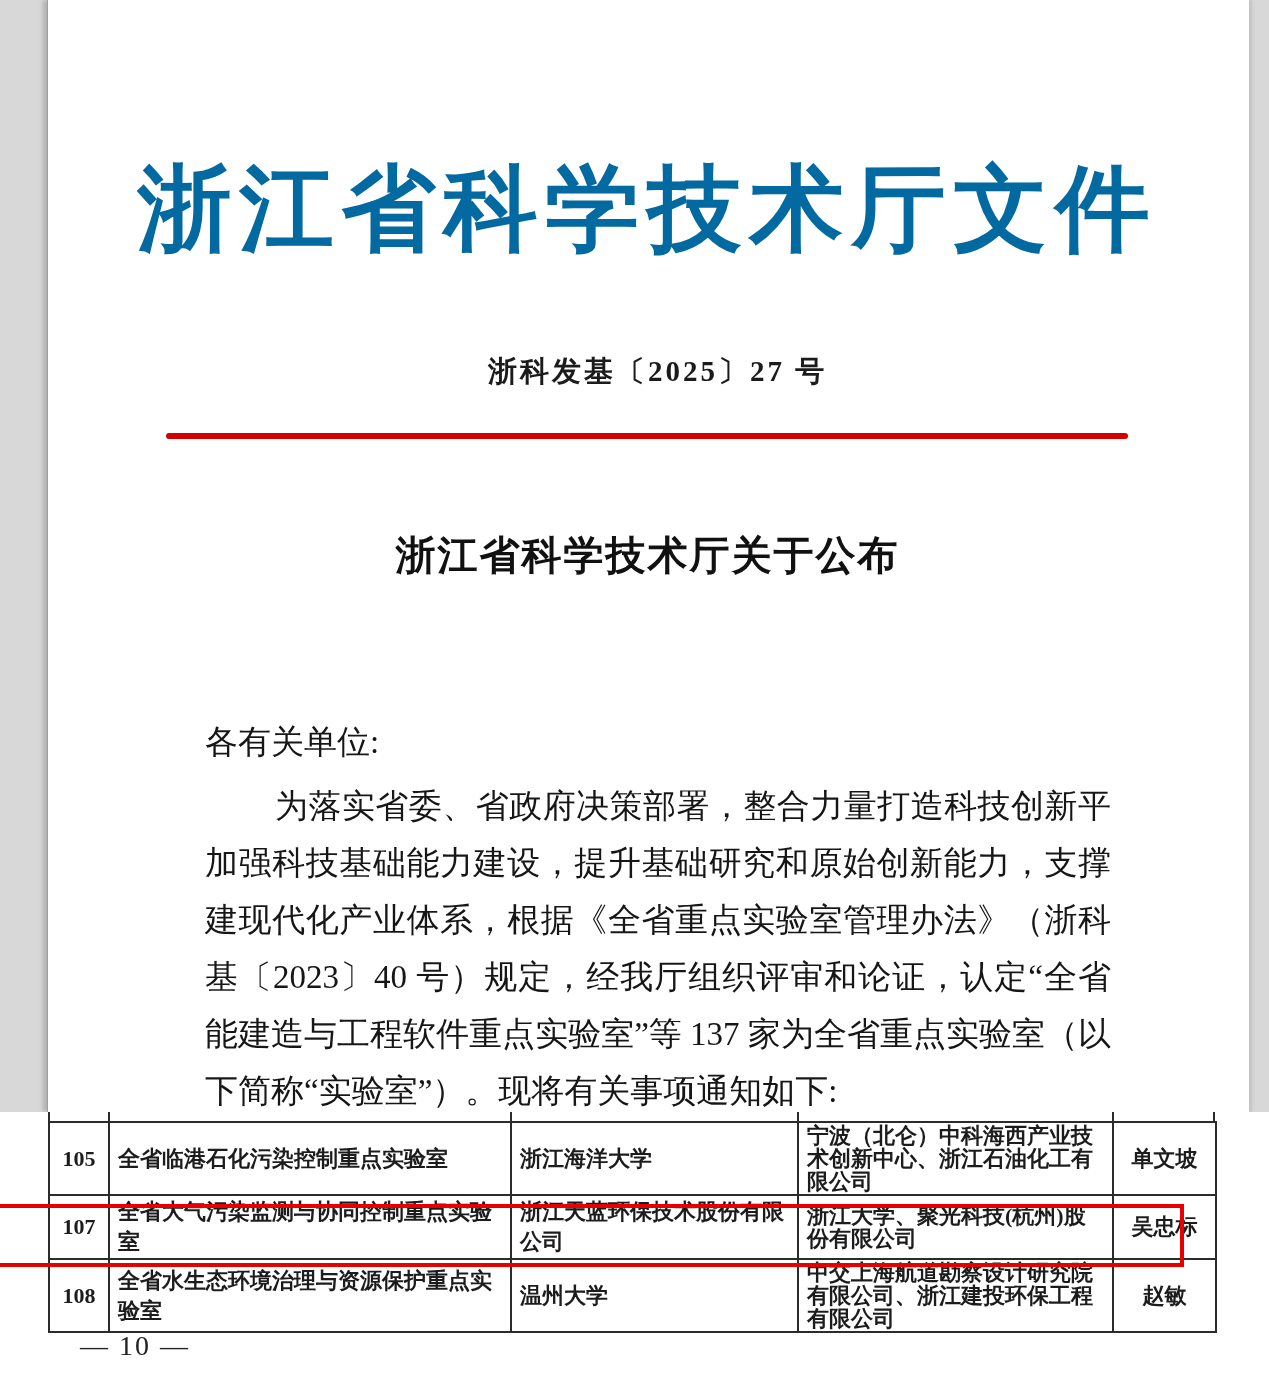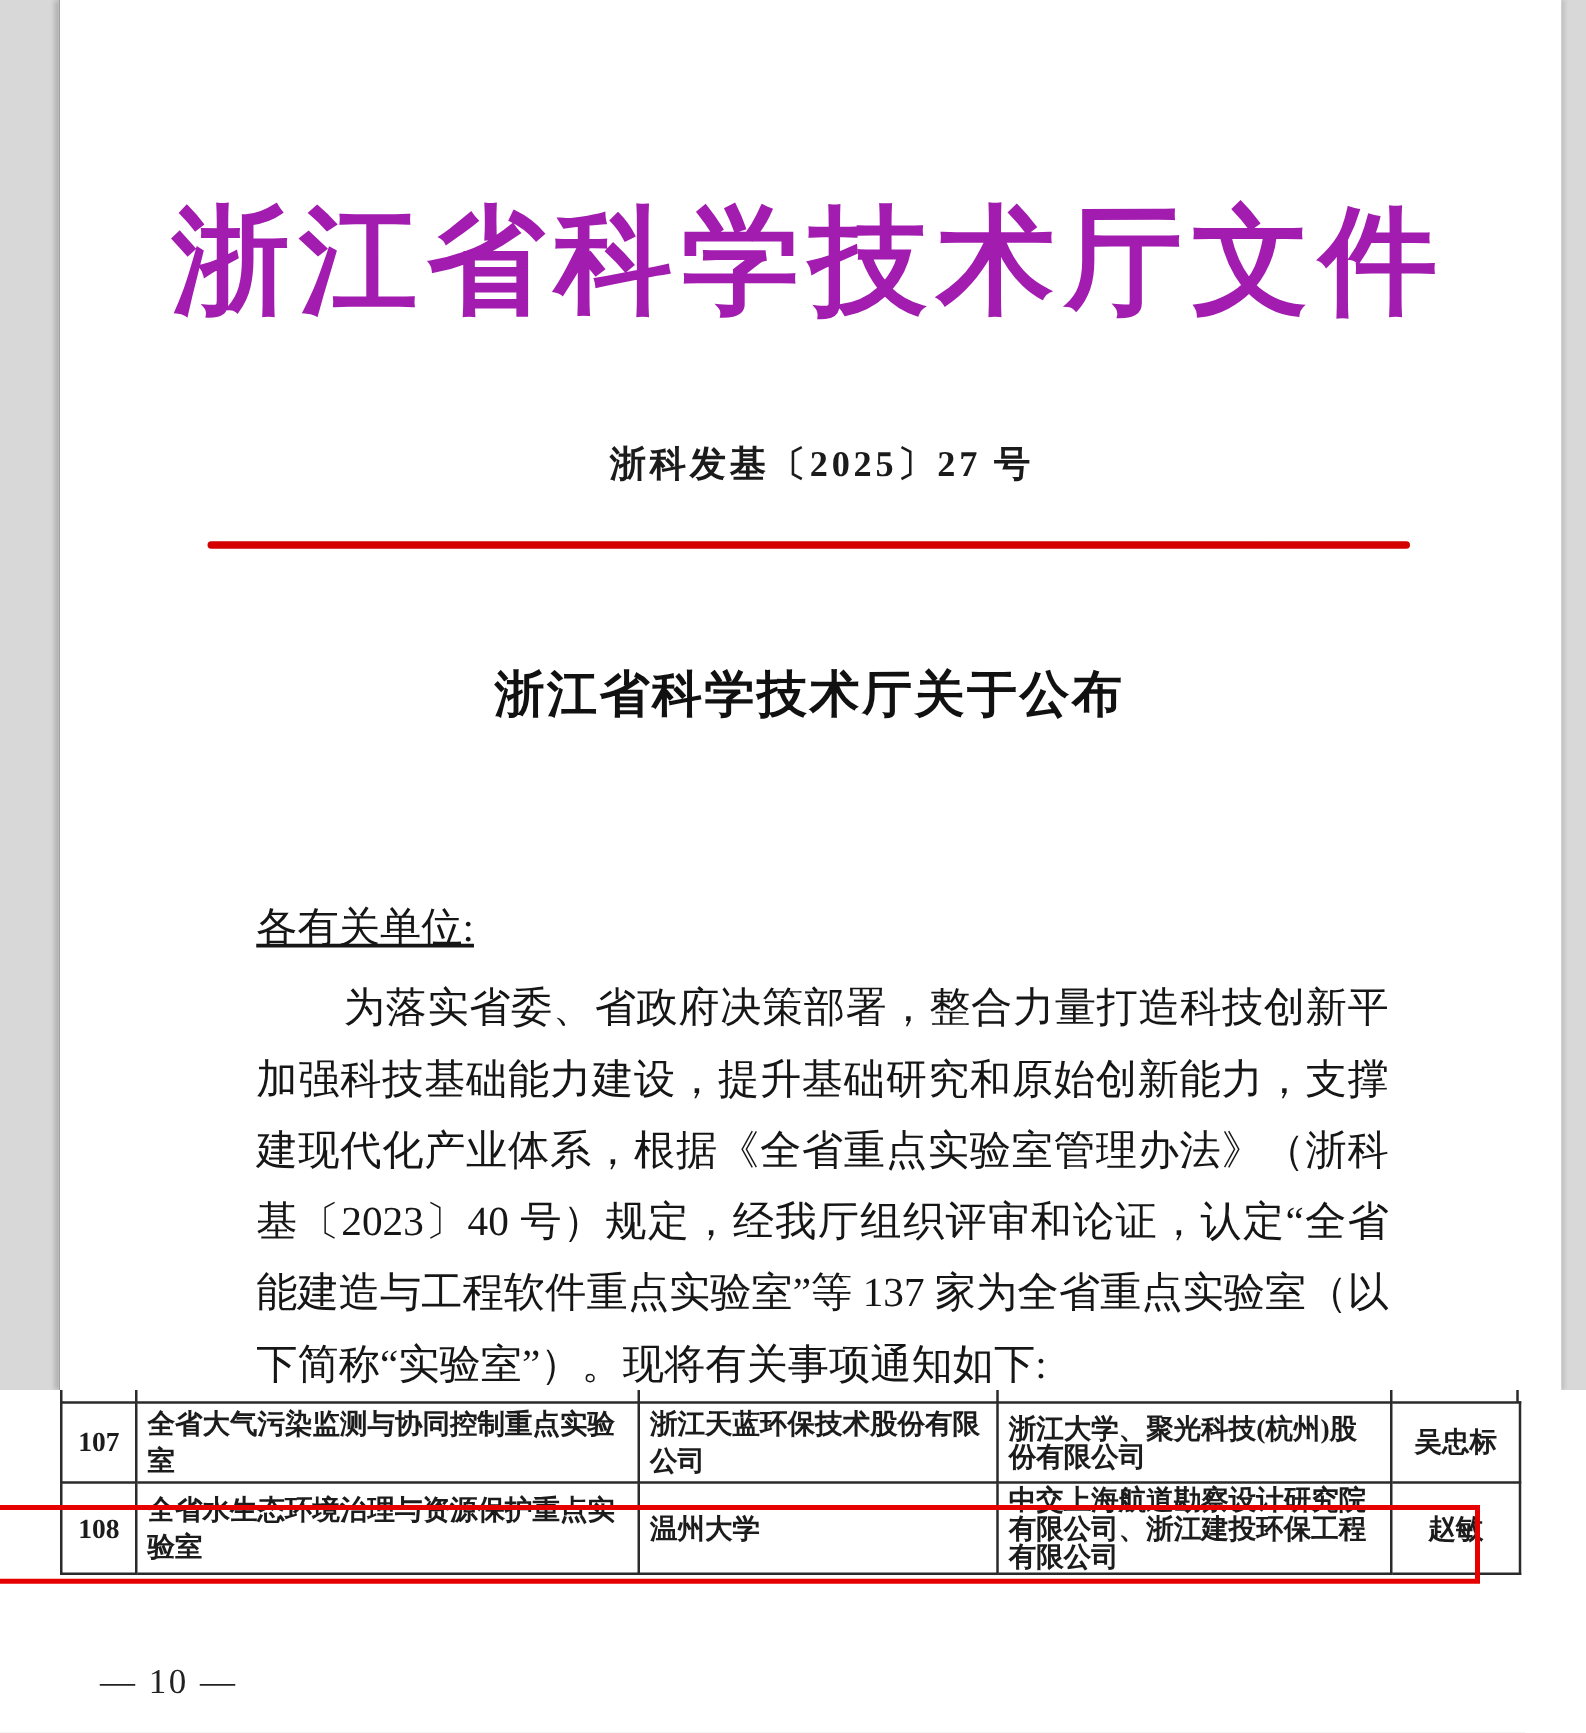--- a/index.html
+++ b/index.html
@@ -16,41 +16,41 @@
   .page {
     position: absolute; left: 47px; top: 0; width: 1201px; height: 1112px;
     background: #ffffff;
     border-left: 1px solid #9f9f9f;
     box-shadow: -4px 0 4px rgba(0,0,0,0.18), 3px 0 3px rgba(0,0,0,0.10);
   }
   .doc-title {
     position: absolute; left: 47px; top: 146px; width: 1201px;
     text-align: center;
     font-size: 94px; font-weight: bold; letter-spacing: 8px;
-    color: #a21caf; white-space: nowrap;
+    color: #0369a1; white-space: nowrap;
   }
   .doc-number {
     position: absolute; left: 47px; top: 352px; width: 1221px;
     text-align: center; font-size: 29px; font-weight: 600;
     letter-spacing: 3px; color: #1b1b1b;
   }
   .red-rule {
     position: absolute; left: 166px; top: 433px; width: 962px; height: 6px;
     background: #d40000; border-radius: 3px;
   }
   .notice-heading {
     position: absolute; left: 47px; width: 1201px; text-align: center;
     font-size: 40px; font-weight: bold; color: #111; white-space: nowrap;
     letter-spacing: 2px;
   }
   .heading-1 { top: 528px; }
   .heading-2 { top: 598px; }
   .salutation {
     position: absolute; left: 205px; top: 720px;
-    font-size: 33px; font-weight: 500; color: #161616; text-decoration: underline;
+    font-size: 33px; font-weight: 500; color: #161616;
   }
   .body-line {
     position: absolute; left: 205px; width: 906px;
     font-size: 33px; font-weight: 500; color: #161616;
     white-space: nowrap;
   }
   .body-line.justified {
     white-space: normal;
     text-align: justify; text-align-last: justify;
     height: 42px; overflow: hidden;
@@ -138,20 +138,27 @@
 
     <table class="lab-table">
       <colgroup>
         <col style="width:60px">
           <col style="width:402px">
           <col style="width:287px">
         <col style="width:315px">
           <col style="width:103px">
       </colgroup>
       <tbody>
+        <tr class="r-105">
+          <td class="c-no">105</td>
+          <td class="c-lab">全省临港石化污染控制重点实验室</td>
+          <td class="c-org">浙江海洋大学</td>
+          <td class="c-part">宁波（北仑）中科海西产业技术创新中心、浙江石油化工有限公司</td>
+          <td class="c-dir">单文坡</td>
+        </tr>
         <tr class="r-107">
           <td class="c-no">107</td>
           <td class="c-lab">全省大气污染监测与协同控制重点实验室</td>
           <td class="c-org">浙江天蓝环保技术股份有限公司</td>
           <td class="c-part">浙江大学、聚光科技(杭州)股份有限公司</td>
           <td class="c-dir">吴忠标</td>
         </tr>
         <tr class="r-108">
           <td class="c-no">108</td>
           <td class="c-lab">全省水生态环境治理与资源保护重点实验室</td>

